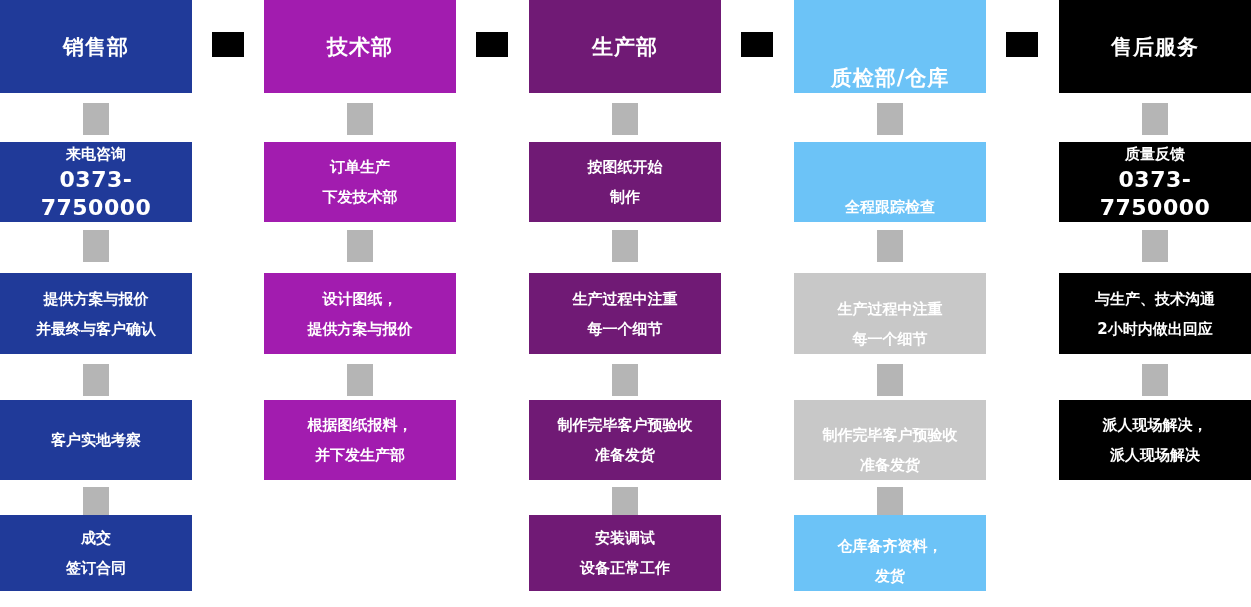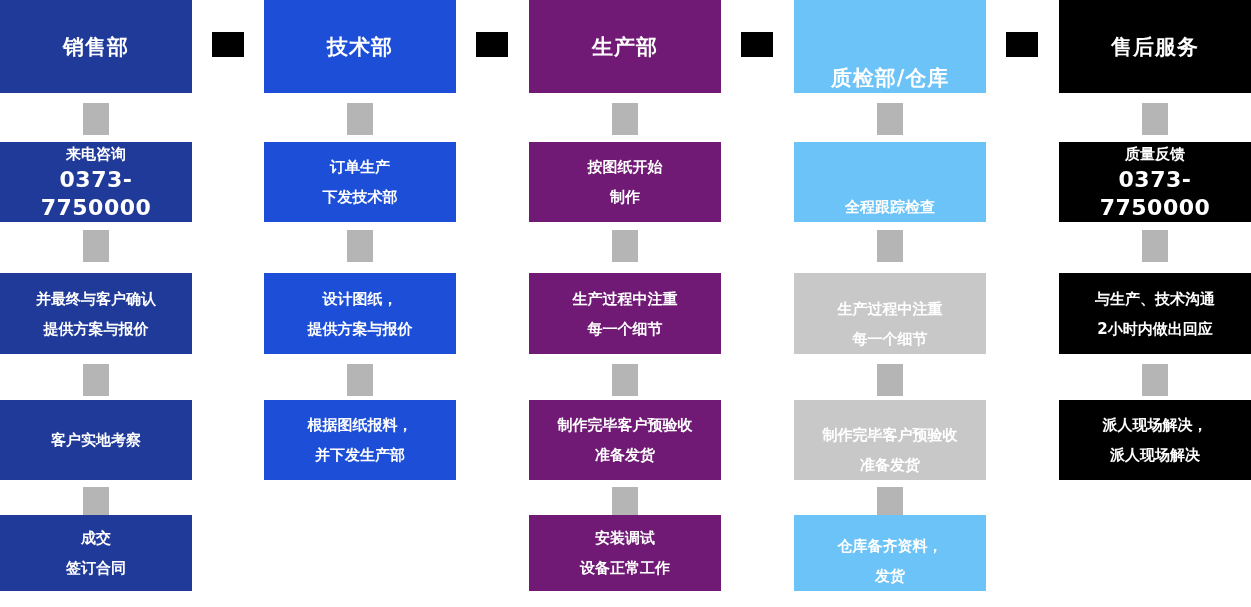--- a/index.html
+++ b/index.html
@@ -25,21 +25,21 @@
     font-size:15px;line-height:30px;
     box-sizing:border-box;padding:0 7px;
   }
   .hdr{top:0;height:93px;font-size:21px;letter-spacing:1px;}
   .r1{top:142px;height:80px;}
   .r2{top:273px;height:81px;}
   .r3{top:400px;height:80px;}
   .r4{top:515px;height:76px;}
 
   .col1 .box{background:#203a99;}
-  .col2 .box{background:#1d4ed8;align-items:center;}
+  .col2 .box{background:#a21caf;align-items:center;}
   .col3 .box{background:#701a75;}
   .col4 .box{background:#6cc3f7;justify-content:flex-end;}
   .col4 .box.gray{background:#c8c8c8;}
   .col5 .box{background:#000000;}
 
   .conn{
     position:absolute;left:83px;width:26px;height:32px;
     background:#b5b5b5;
   }
   .c0{top:103px;}
@@ -73,22 +73,22 @@
     <div class="box hdr">
       <span>销售部</span>
     </div>
     <div class="conn c0"></div>
     <div class="box r1">
       <span class="phone-label">来电咨询</span>
       <span class="phone-number">0373-7750000</span>
     </div>
     <div class="conn c1"></div>
     <div class="box r2">
+      <span>提供方案与报价</span>
       <span>并最终与客户确认</span>
-      <span>提供方案与报价</span>
     </div>
     <div class="conn c2"></div>
     <div class="box r3">
       <span>客户实地考察</span>
     </div>
     <div class="conn c3"></div>
     <div class="box r4">
       <span>成交</span>
       <span>签订合同</span>
     </div>

